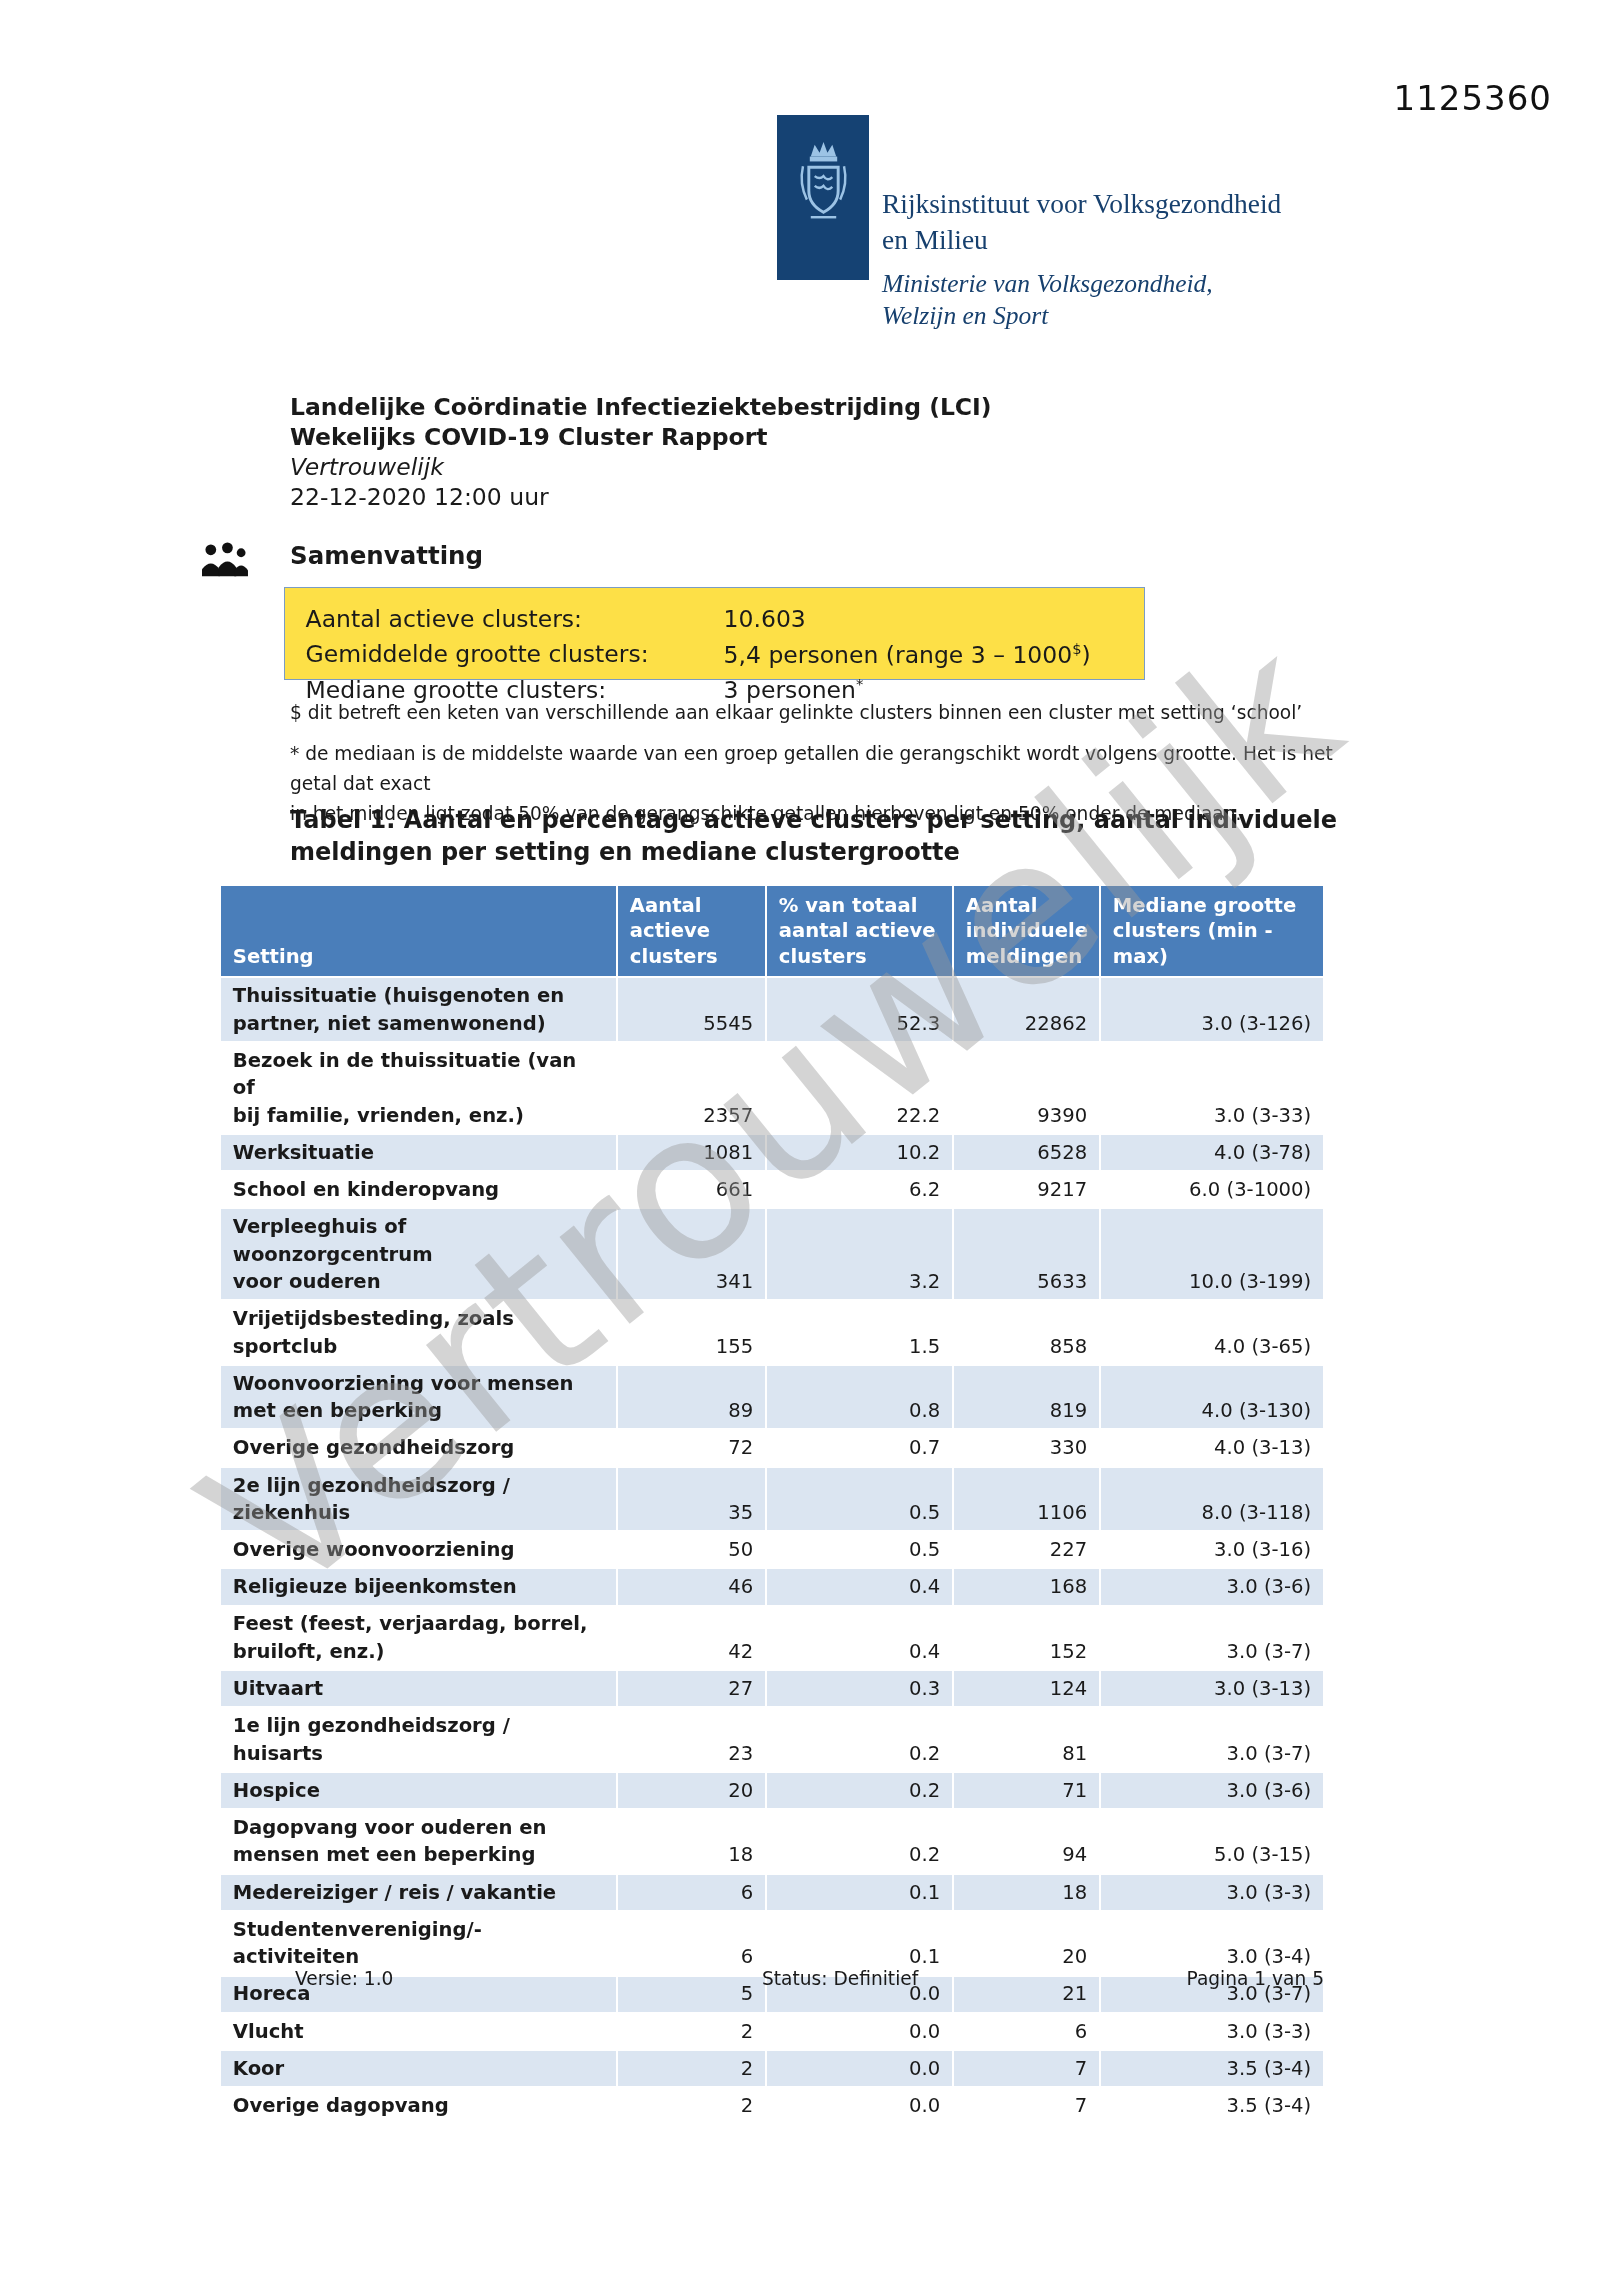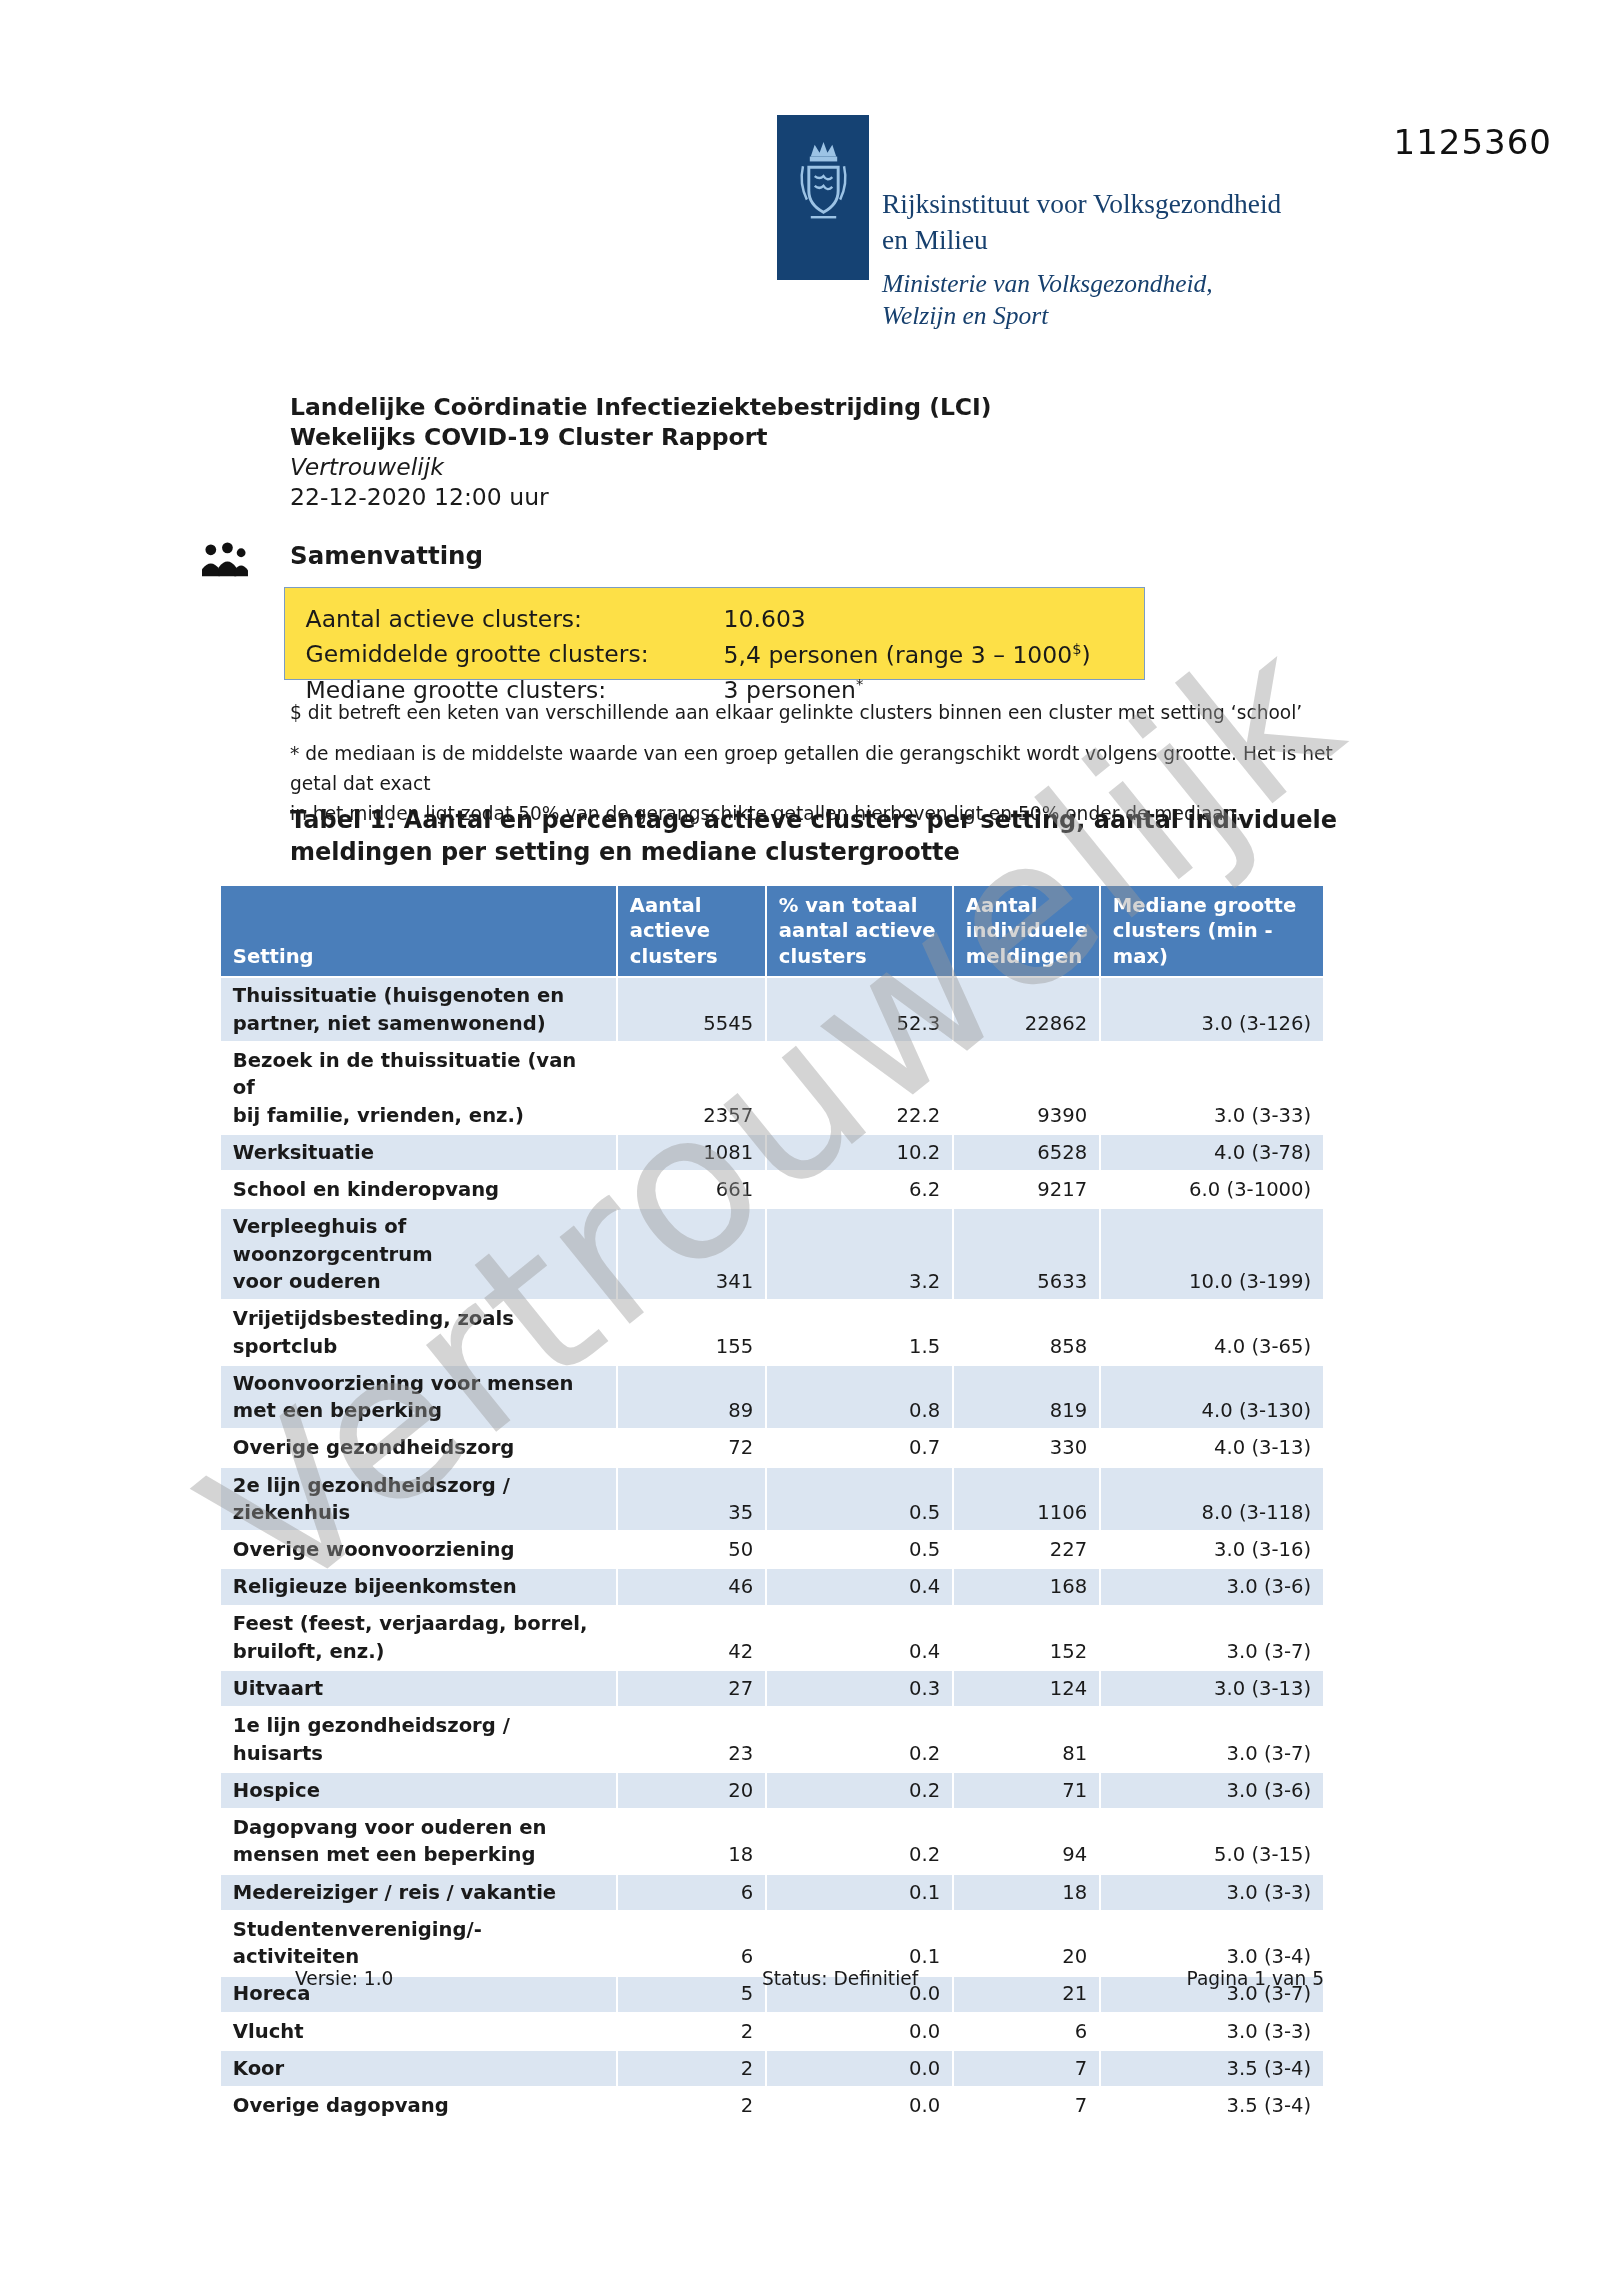--- a/index.html
+++ b/index.html
@@ -16,21 +16,20 @@
   .preline { white-space: pre-line; }
 
   
   .doc-number {
     position: absolute;
     top: 78px;
     right: 69px;
     font-size: 34px;
     letter-spacing: 1px;
     color: #111;
-    margin-top: 44px;
   }
 
   
   .logo-ribbon {
     position: absolute;
     left: 777px;
     top: 115px;
     width: 92px;
     height: 165px;
     background: #154273;

